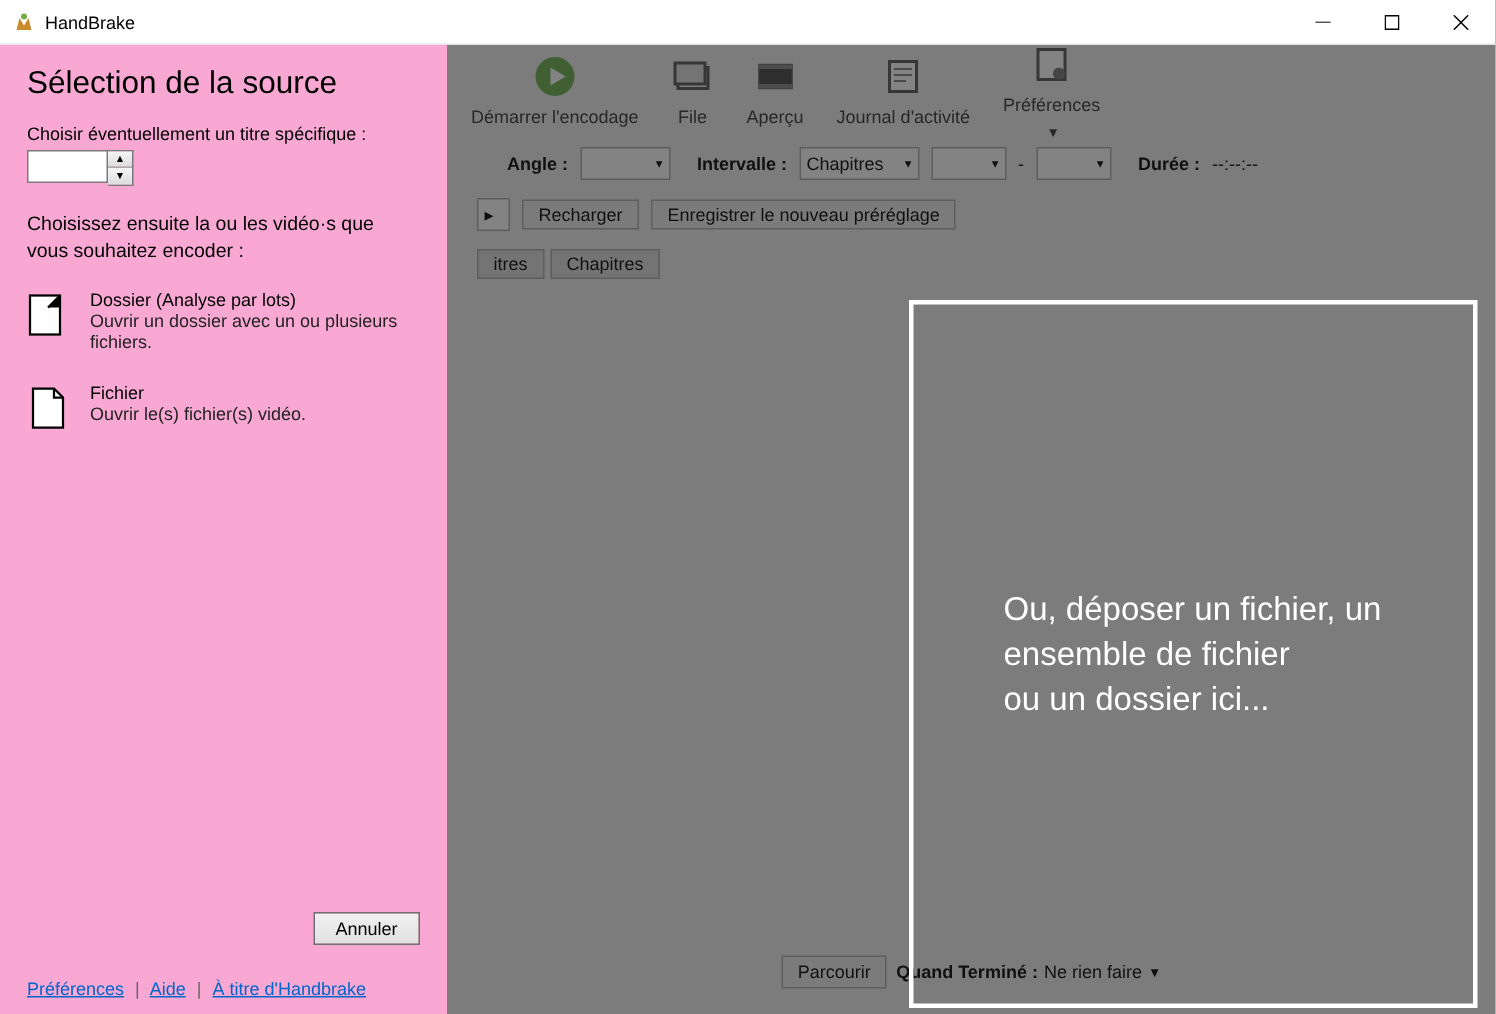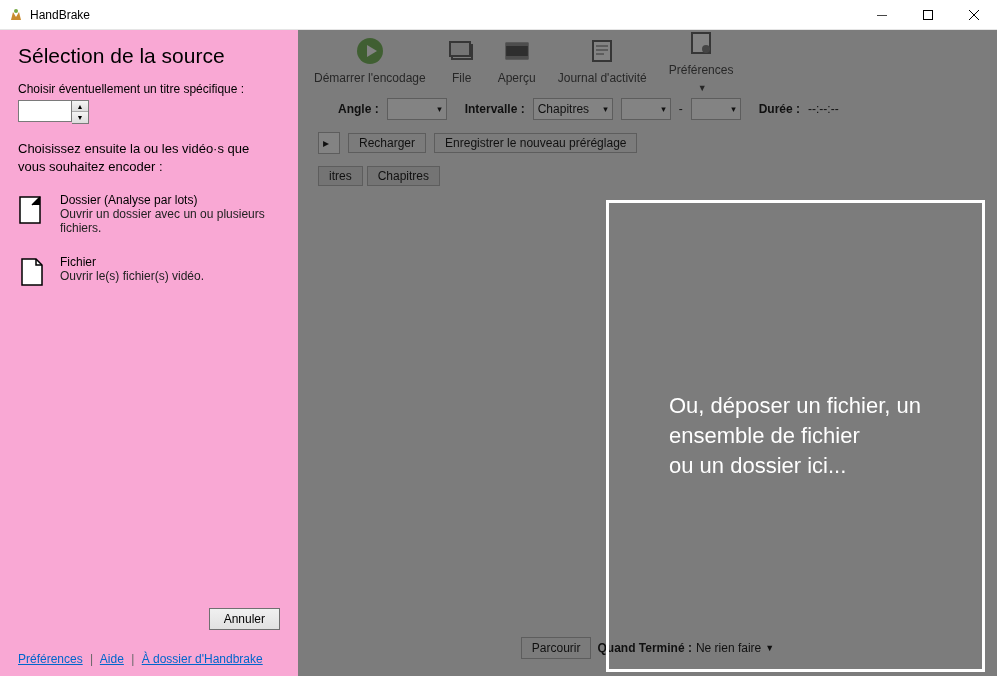--- a/index.html
+++ b/index.html
@@ -131,21 +131,21 @@
       </span>
     </div>
 
     <div class="bottom">
       <button class="cancel-btn">Annuler</button>
       <div class="links">
         <a>Préférences</a>
         <span class="sep">|</span>
         <a>Aide</a>
         <span class="sep">|</span>
-        <a>À dossier d'Handbrake</a>
+        <a>À titre d'Handbrake</a>
       </div>
     </div>
   </div>
 
   <div class="main">
 
     <div class="toolbar">
       <div class="tool-item">
         <span class="ico">
           <svg viewBox="0 0 28 28">

